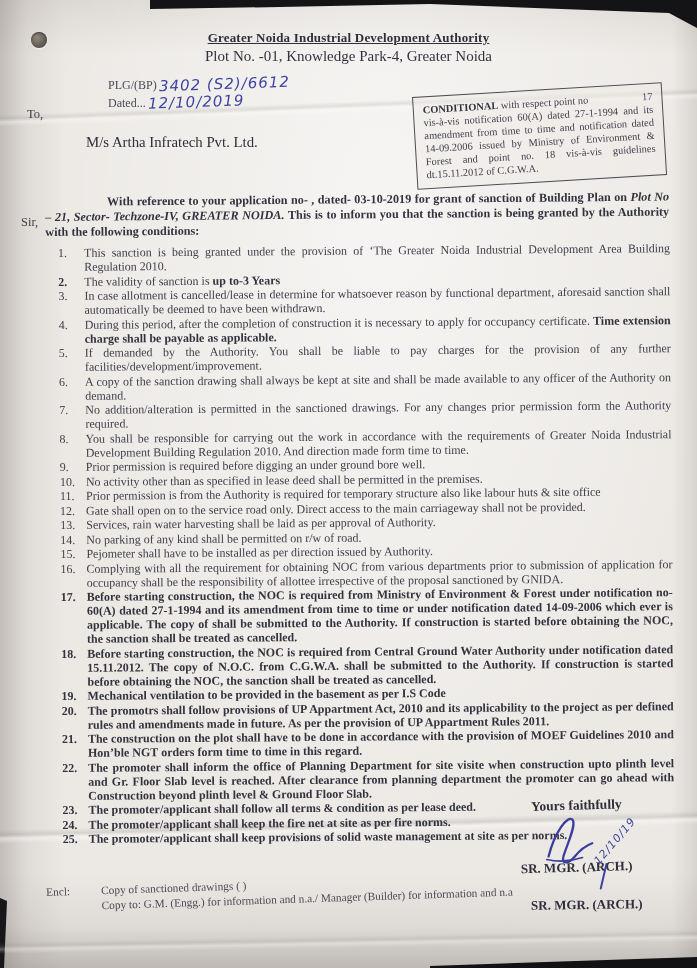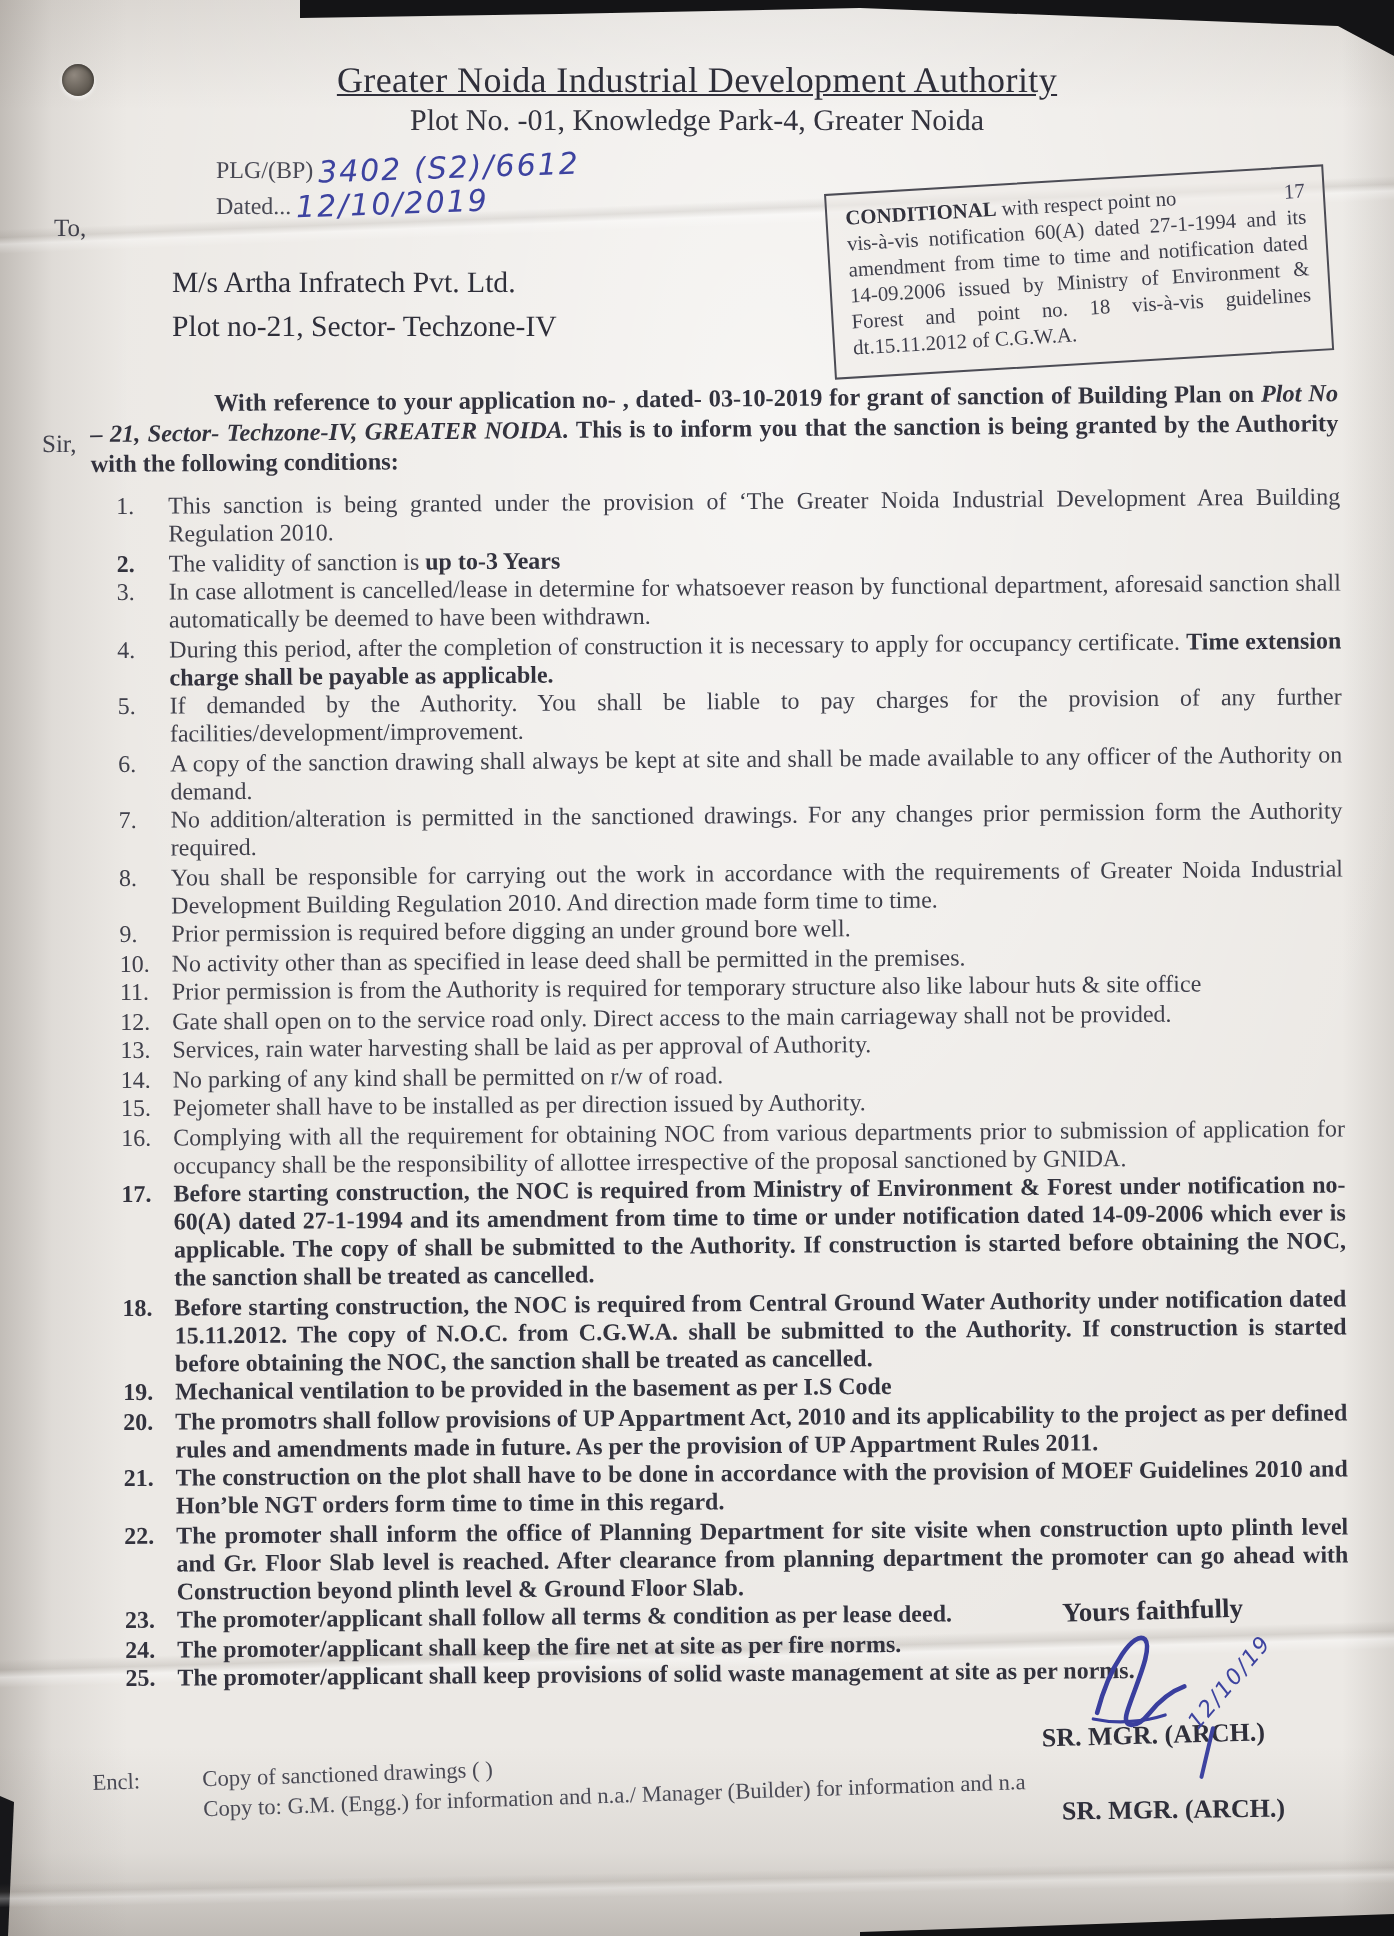--- a/index.html
+++ b/index.html
@@ -33,21 +33,21 @@
     background:linear-gradient(to bottom,rgba(0,0,0,0) 40%,rgba(125,118,110,0.14) 52%,rgba(255,255,255,0.30) 62%,rgba(0,0,0,0) 75%);}
   .punch-hole{position:absolute;left:31px;top:32px;width:16px;height:16px;border-radius:50%;
     background:radial-gradient(circle at 38% 35%,#90887f,#5a544c 72%);
     box-shadow:0 1px 2px rgba(255,255,255,0.7), inset 0 1px 2px rgba(0,0,0,0.45);}
 
   .b{font-weight:bold;color:#33333e;}
   .i{font-style:italic;}
   .hw{font-family:"DejaVu Sans",sans-serif;font-style:italic;color:#3d43a0;}
 
   .header{position:absolute;left:0;top:30px;width:697px;text-align:center;}
-  .h1{font-size:18px;font-weight:normal;color:#2f2f3a;text-decoration:underline;letter-spacing:0.2px;}
+  .h1{font-size:13px;font-weight:bold;color:#2f2f3a;text-decoration:underline;letter-spacing:0.2px;}
   .h2{font-size:15px;font-weight:normal;color:#33333e;margin-top:2px;}
 
   .refblock{position:absolute;left:108px;top:76px;font-size:12px;line-height:17px;color:#4a4a55;}
   .refblock .hw{display:inline-block;font-size:15px;transform:rotate(-2deg);margin-left:2px;letter-spacing:1px;}
 
   .stamp{position:absolute;left:412px;top:97px;width:250px;padding:6px 9px 7px 9px;
     border:1.6px solid #4c4c55;transform:rotate(-3.4deg);transform-origin:left top;
     font-size:10.4px;line-height:13px;color:#3e3e4a;text-align:justify;background:rgba(238,235,231,0.55);}
   .stamp .line1{display:flex;justify-content:space-between;text-align:left;}
   .stamp .corner{margin-left:6px;color:#45455a;}
@@ -115,21 +115,20 @@
       <span><span class="b">CONDITIONAL</span> <span>with respect point no</span></span>
       <span class="corner">17</span>
     </div>
     <div>vis-à-vis notification 60(A) dated 27-1-1994 and its amendment from time to time and notification dated 14-09.2006 issued by Ministry of Environment &amp; Forest and point no. 18 vis-à-vis guidelines dt.15.11.2012 of C.G.W.A.</div>
   </div>
 
   <div class="to">To,</div>
 
   <div class="addr">
     <div>M/s Artha Infratech Pvt. Ltd.</div>
-    <div>Plot no-21, Sector- Techzone-IV</div>
   </div>
 
   <div class="sir">Sir,</div>
 
   <p class="intro" id="intro"><span class="b">With reference to your application no-  , dated-  03-10-2019 for grant of sanction of Building Plan on </span><span class="b i">Plot No – 21, Sector- Techzone-IV, GREATER NOIDA.</span><span class="b"> This is to inform you that the sanction is being granted by the Authority with the following conditions:</span></p>
 
   <div class="conditions" id="conditions">
       <div class="cond">
         <span class="num">1.</span>
         <div class="ctext"><span>This sanction is being granted under the provision of ‘The Greater Noida Industrial Development Area Building Regulation 2010.</span></div>

